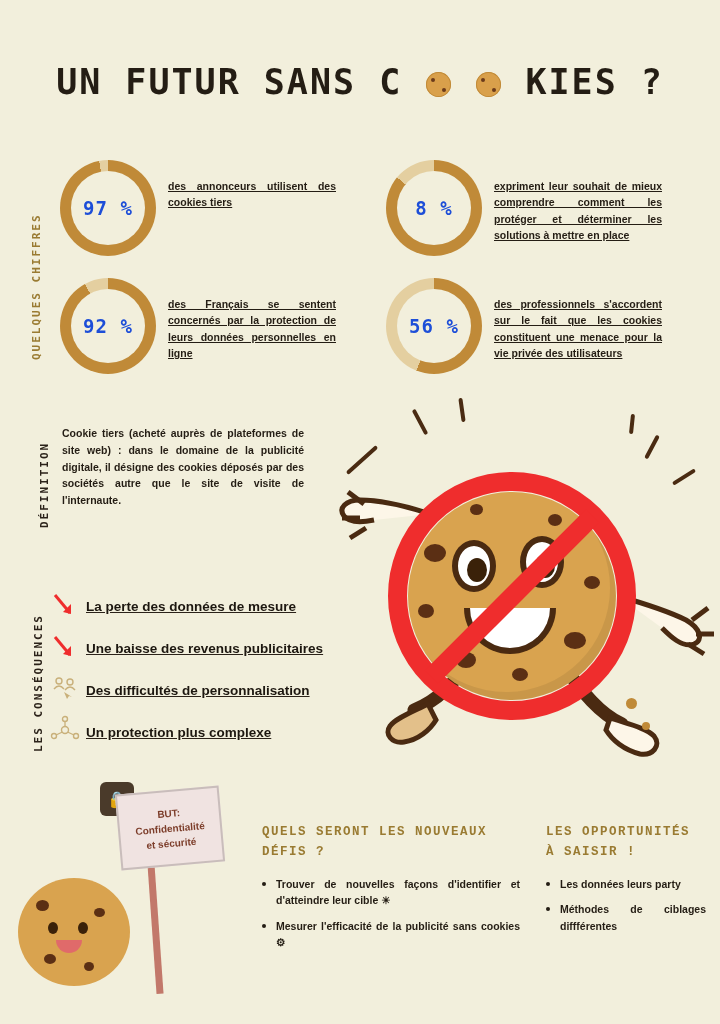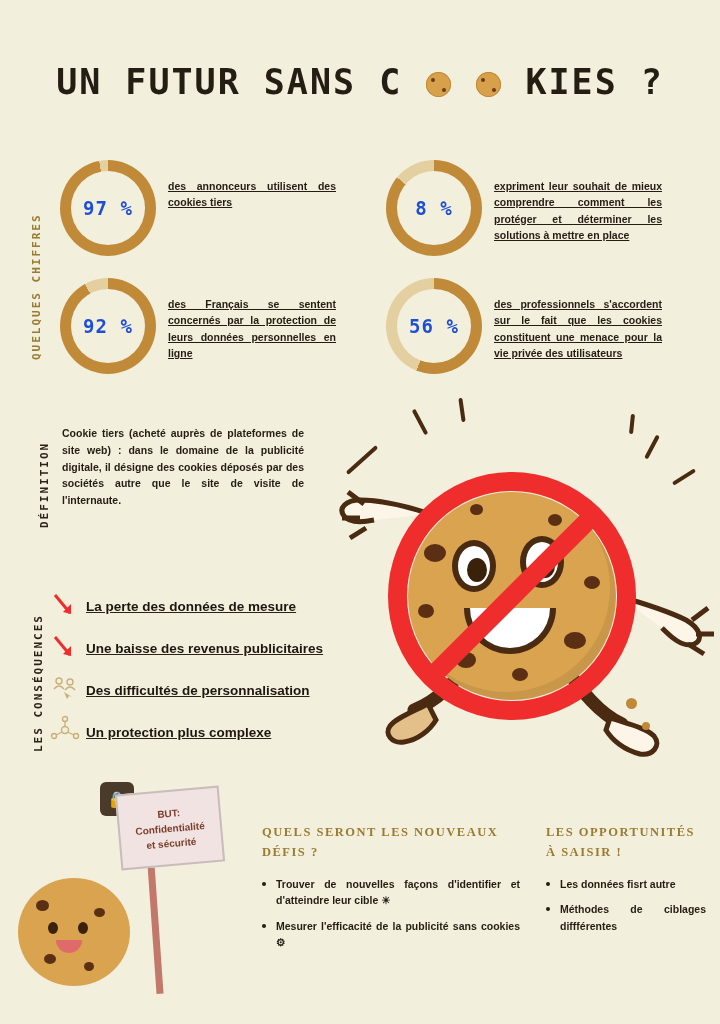--- a/index.html
+++ b/index.html
@@ -191,21 +191,21 @@
 
   .small-cookie {
     position:absolute; left:18px; top:878px;
     width:112px; height:108px; border-radius:50%;
     background:#d9a34f; z-index:2;
   }
 
   .col-defis { position:absolute; left:262px; top:822px; width:258px; }
   .col-opp   { position:absolute; left:546px; top:822px; width:160px; }
   .col-head {
-    font-family:Liberation Serif, serif;
+    font-family:Liberation Mono, monospace;
     font-weight:bold; font-size:12.5px; letter-spacing:1.5px;
     color:#9a7b32; line-height:1.6; margin-bottom:14px;
   }
   .bullets { list-style:none; }
   .bullets li {
     position:relative;
     padding-left:14px;
     font-size:10.5px; line-height:1.55; font-weight:bold;
     margin-bottom:9px;
     color:#241d14;
@@ -407,18 +407,18 @@
     <div class="col-head">QUELS SERONT LES NOUVEAUX DÉFIS ?</div>
     <ul class="bullets">
       <li>Trouver de nouvelles façons d'identifier et d'atteindre leur cible ☀</li>
       <li>Mesurer l'efficacité de la publicité sans cookies ⚙</li>
     </ul>
   </div>
 
   <div class="col-opp">
     <div class="col-head">LES OPPORTUNITÉS À SAISIR !</div>
     <ul class="bullets">
-      <li>Les données fisrt autre</li>
+      <li>Les données leurs party</li>
       <li>Méthodes de ciblages diffférentes</li>
     </ul>
   </div>
 
 </div>
 
 </body></html>

